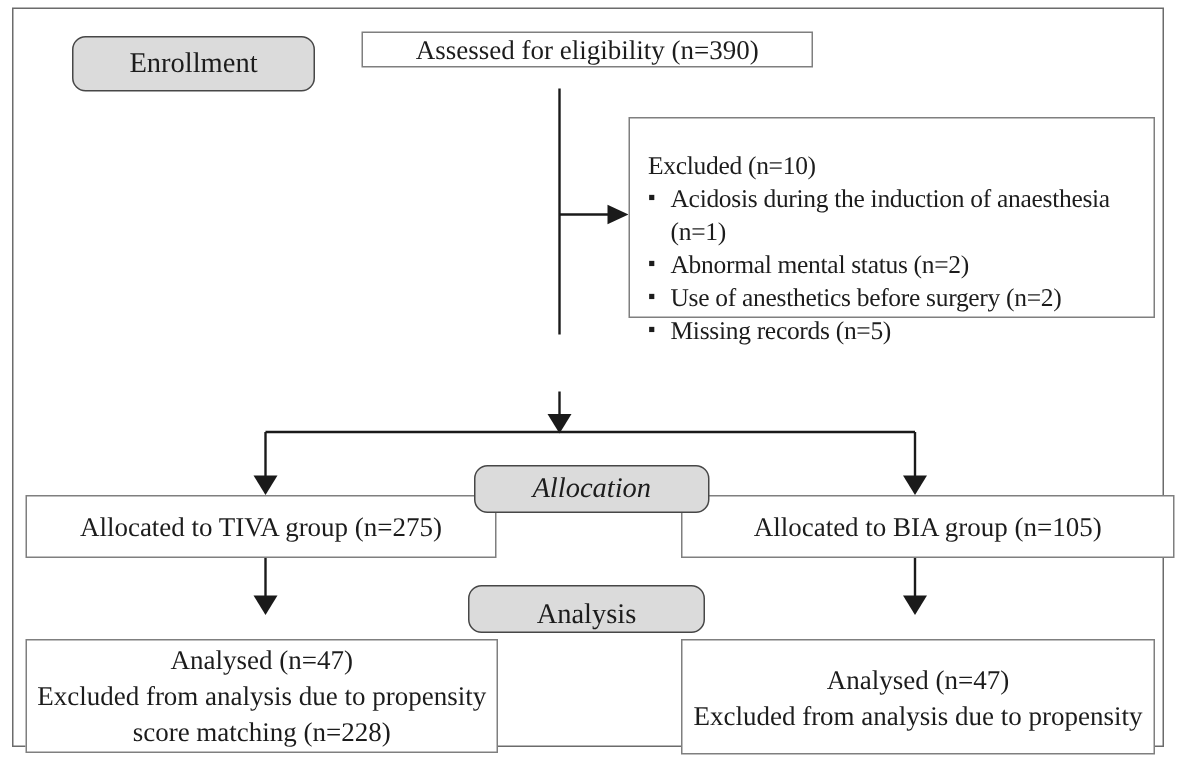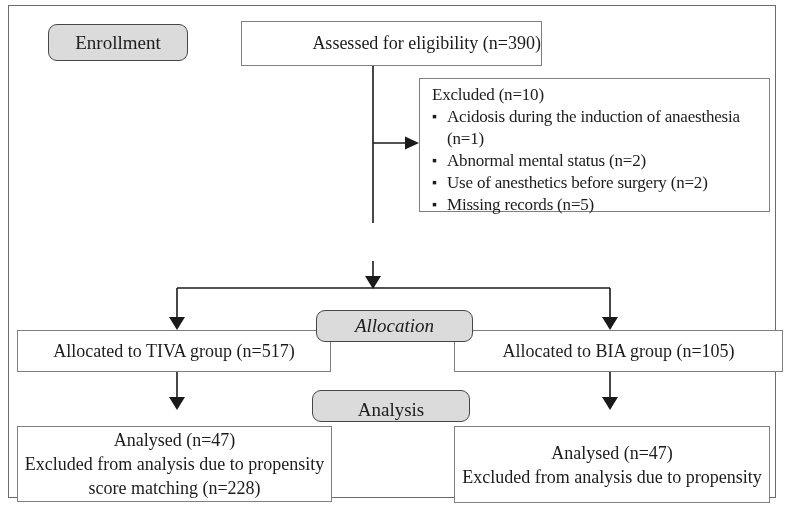--- a/index.html
+++ b/index.html
@@ -32,27 +32,27 @@
     background:#dbdbdb;
     border:1.5px solid #474747;
     border-radius:9px;
     box-sizing:border-box;
     display:flex;align-items:center;justify-content:center;
     font-size:19px;
     z-index:3;
   }
   .multiline{flex-direction:column;line-height:24px;margin-top:16px;}
   
-  #enrollment-label{left:48px;top:24px;width:140px;height:37px;}
-  #assessed-box{left:241px;top:21px;width:301px;height:45px;justify-content:flex-end;}
+  #enrollment-label{left:48px;top:24px;width:162px;height:37px;}
+  #assessed-box{left:241px;top:21px;width:301px;height:24px;}
   #excluded-box{
     left:419px;top:78px;width:351px;height:134px;
     align-items:flex-start;justify-content:flex-start;
     text-align:left;font-size:17px;line-height:22px;
-    padding:5px 6px 4px 12px;
+    padding:21px 6px 4px 12px;
     letter-spacing:-0.2px;
   }
   #excluded-content{width:100%;}
   #excluded-box ul{list-style:none;margin:0;padding:0;}
   #excluded-box li{display:flex;}
   #excluded-box .bullet{
     flex:0 0 15px;width:15px;font-size:14px;line-height:22px;
   }
   #excluded-box .item-text{flex:1 1 auto;}
   #randomized-box{left:283px;top:223px;width:181px;height:38px;}
@@ -120,21 +120,21 @@
         <li>
           <span class="bullet">▪</span>
           <span class="item-text">Missing records (n=5)</span>
         </li>
       </ul>
     </div>
   </div>
 
 
   <div class="node" id="tiva-box">
-    <span class="line">Allocated to TIVA group (n=517)</span>
+    <span class="line">Allocated to TIVA group (n=275)</span>
   </div>
 
   <div class="node" id="bia-box">
     <span class="line">Allocated to BIA group (n=105)</span>
   </div>
 
   <div class="node multiline" id="analysed-tiva-box">
     <div class="line">Analysed (n=47)</div>
     <div class="line">Excluded from analysis due to propensity</div>
     <div class="line">score matching (n=228)</div>

